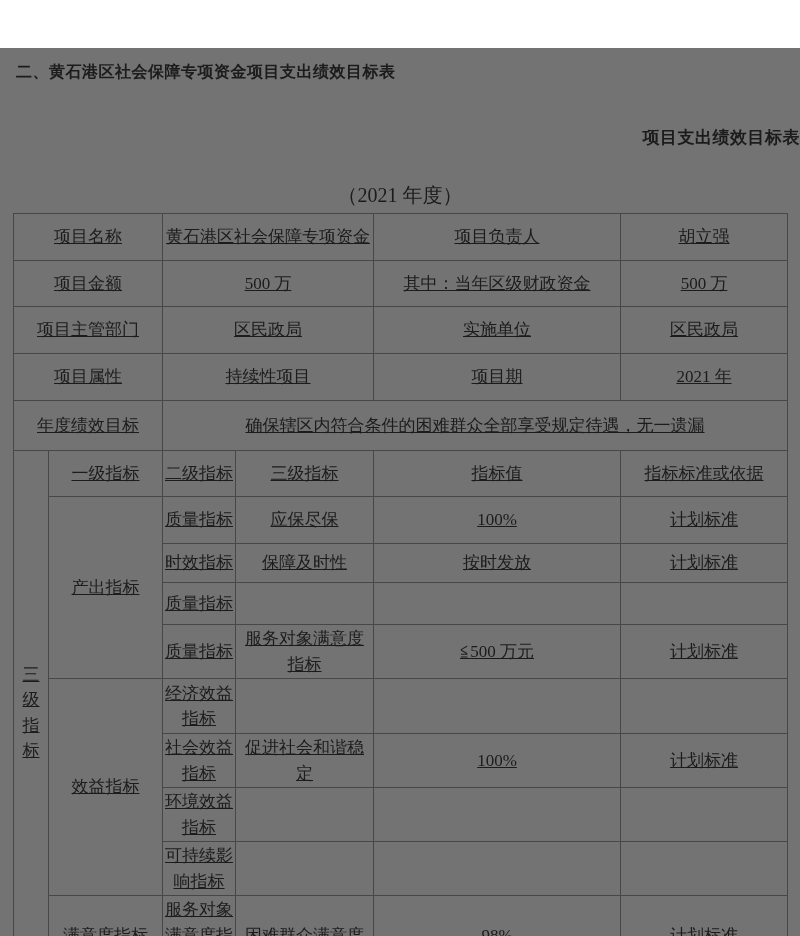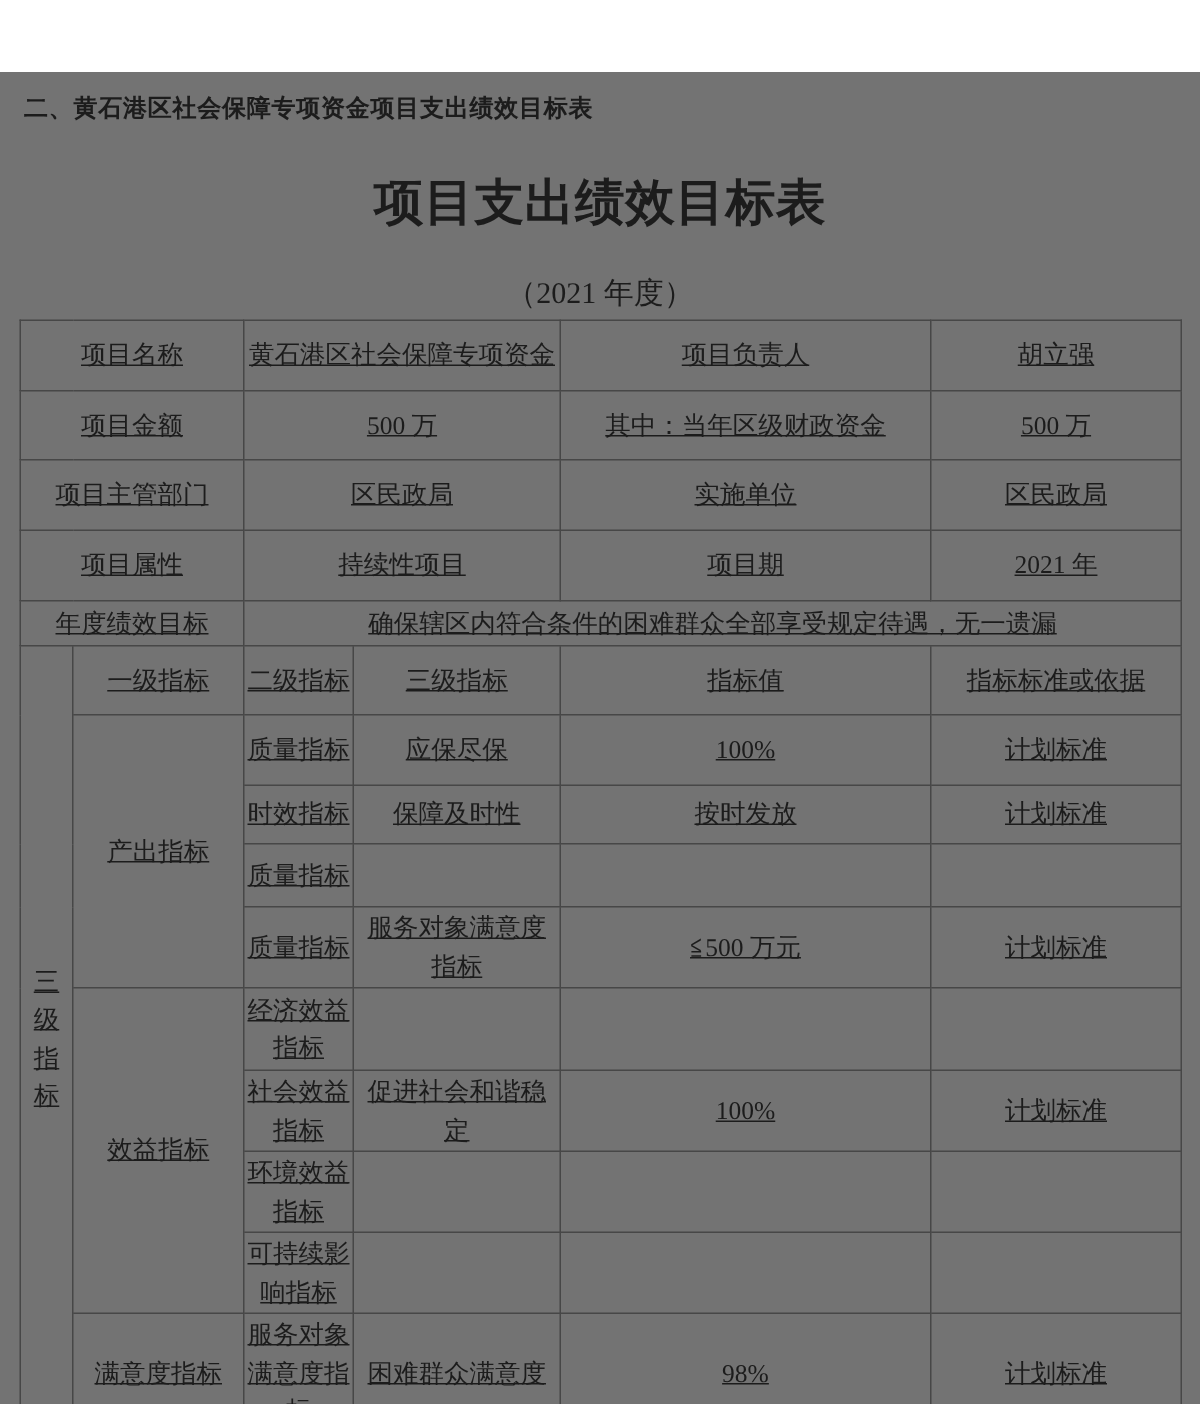--- a/index.html
+++ b/index.html
@@ -18,24 +18,24 @@
     left: 16px;
     top: 14px;
     font-size: 16px;
     font-weight: bold;
     letter-spacing: 0.5px;
     white-space: nowrap;
   }
   .doc-title {
     position: absolute;
     left: 0;
-    top: 65px;
+    top: 78px;
     width: 100%;
-    text-align: center;
-    font-size: 33px;
+    text-align: right;
+    font-size: 17px;
     font-weight: bold;
     letter-spacing: 0.5px;
   }
   .doc-subtitle {
     position: absolute;
     left: 0;
     top: 134px;
     width: 100%;
     text-align: center;
     font-size: 20px;
@@ -103,21 +103,21 @@
       <td>实施单位</td>
       <td>区民政局</td>
     </tr>
     <tr style="height:47px">
       <td colspan="2">项目属性</td>
       <td colspan="2">持续性项目</td>
       <td>项目期</td>
       <td>2021 年</td>
     </tr>
 
-    <tr style="height:30px">
+    <tr style="height:50px">
       <td colspan="2">年度绩效目标</td>
       <td colspan="4">确保辖区内符合条件的困难群众全部享受规定待遇，无一遗漏</td>
     </tr>
 
     <tr style="height:46px">
       <td rowspan="10" class="side-label">三级指标</td>
       <td>一级指标</td>
       <td>二级指标</td>
       <td>三级指标</td>
       <td>指标值</td>

